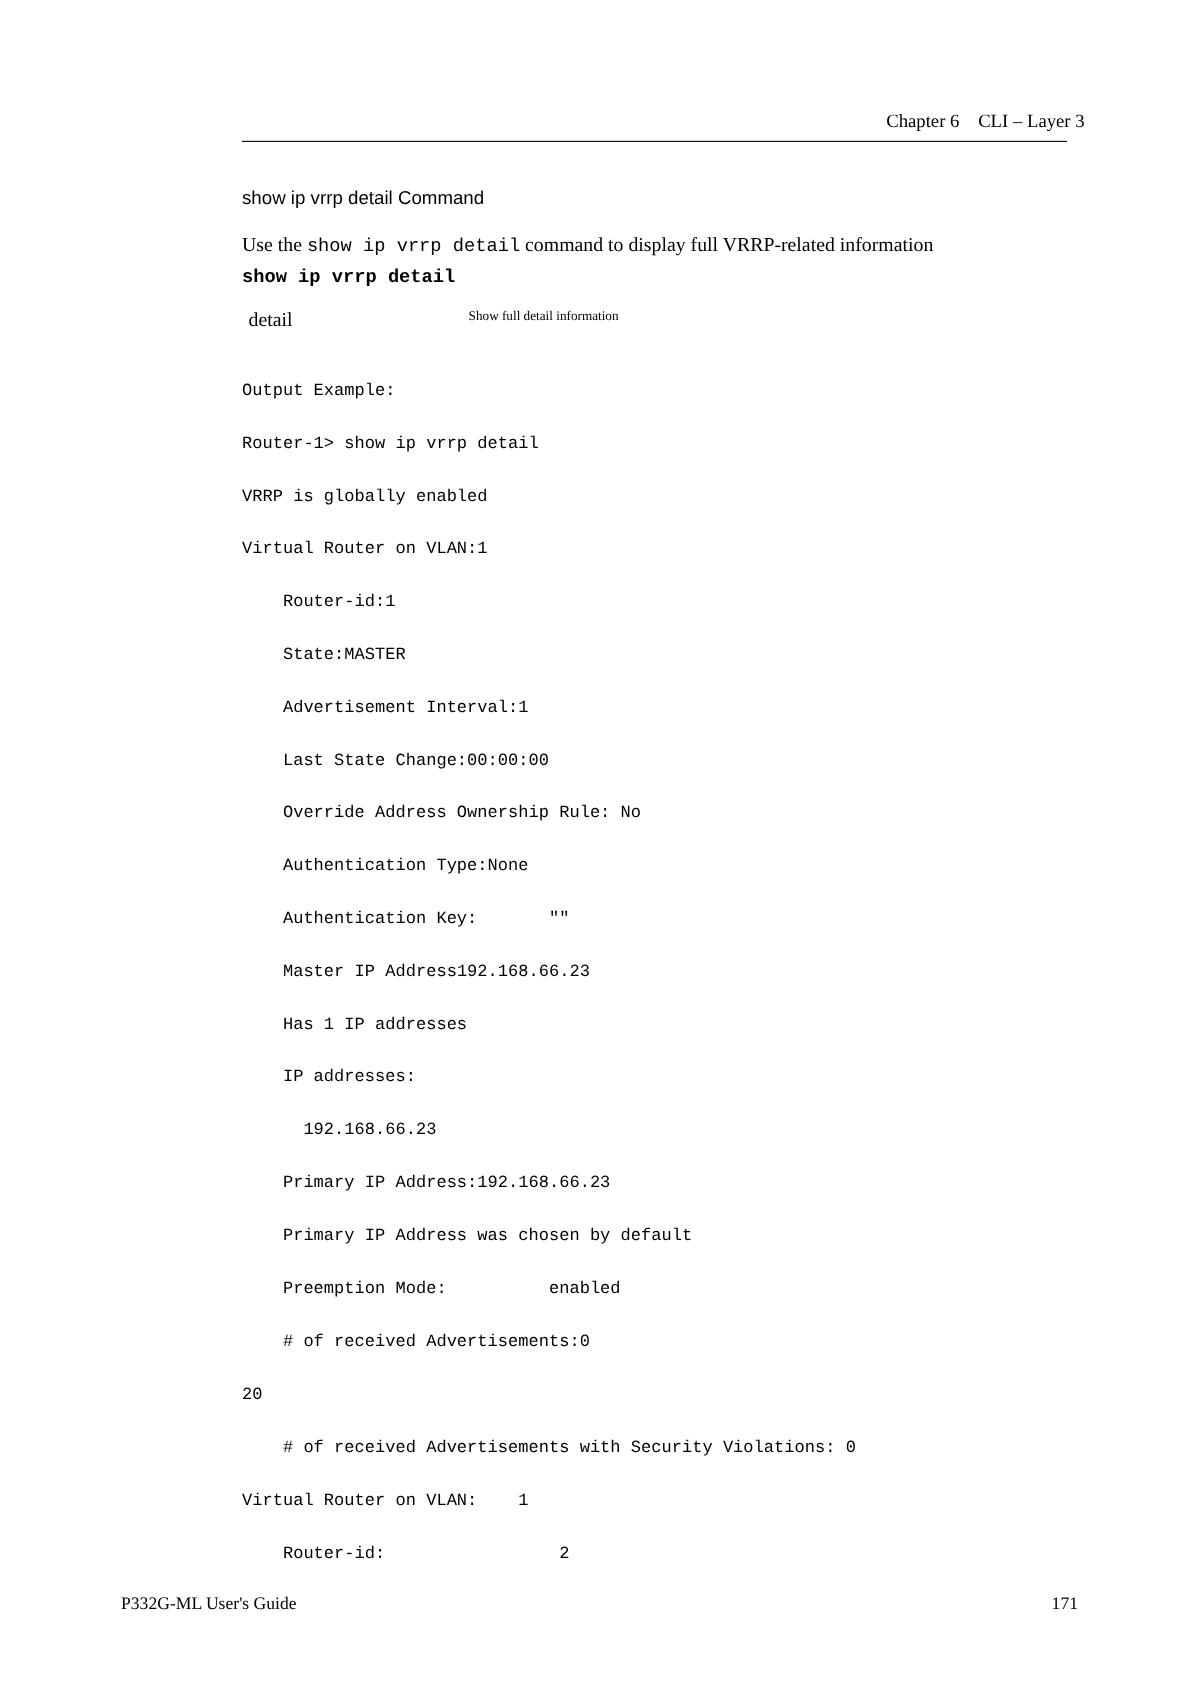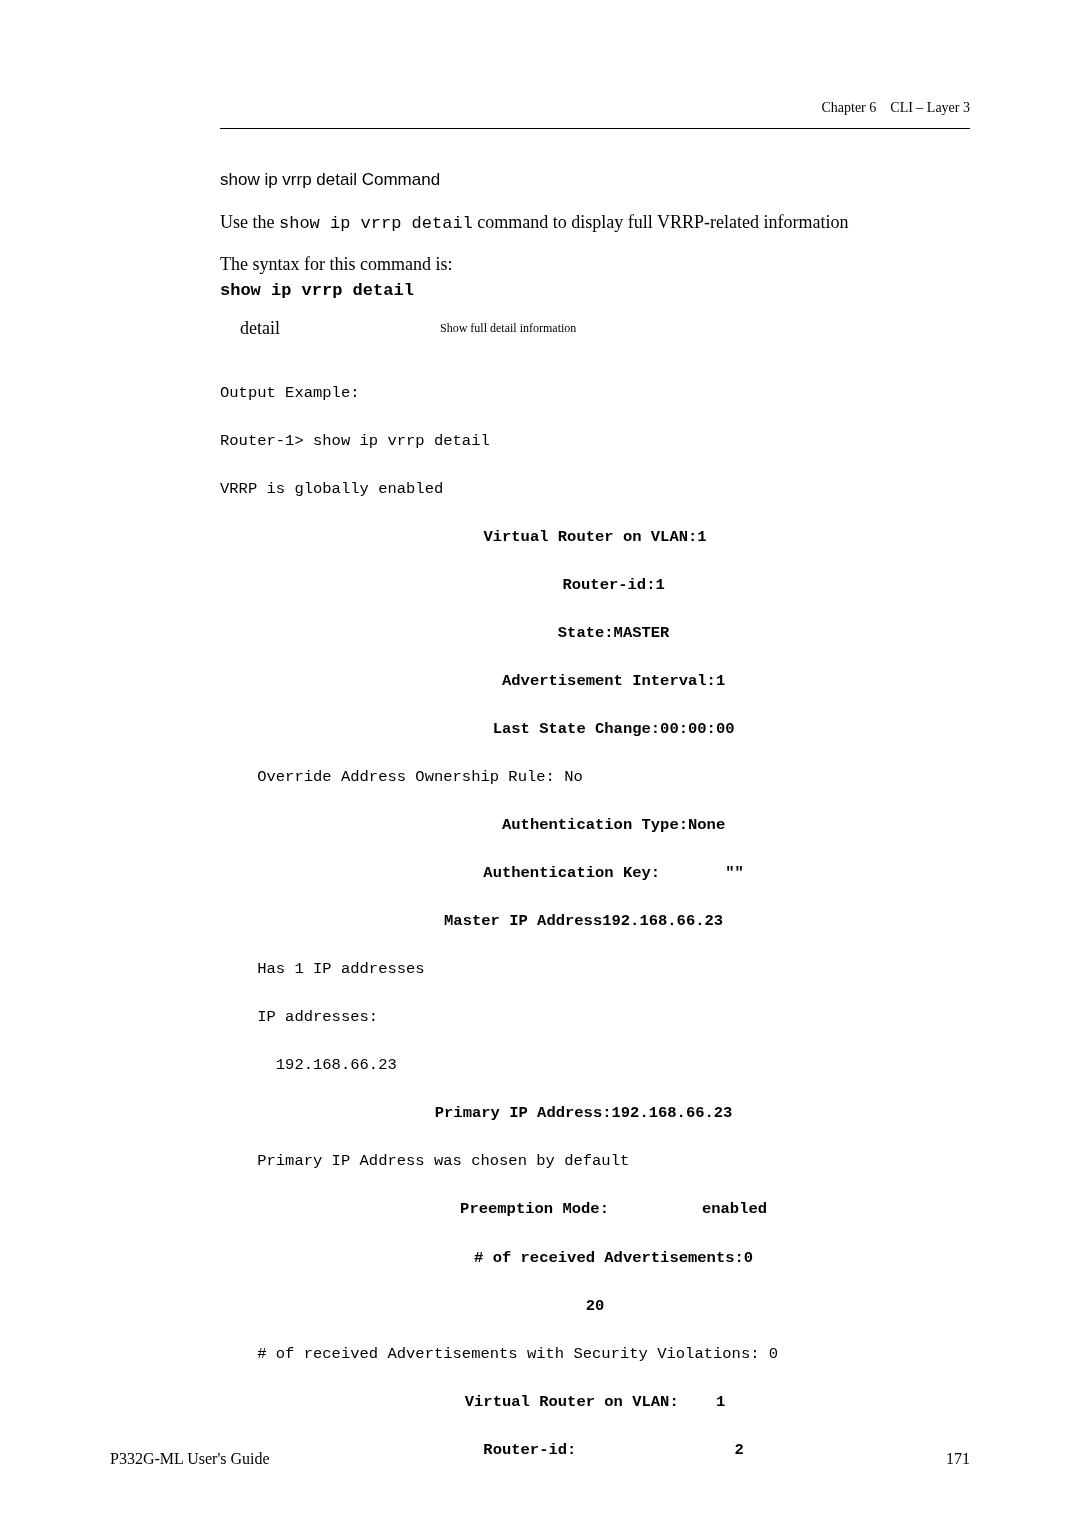--- a/index.html
+++ b/index.html
@@ -13,23 +13,23 @@
       height: 1528px;
       background: #ffffff;
       font-family: 'Times New Roman', Times, serif;
       position: relative;
       padding: 100px 110px 60px 220px;
     }
 
     .header-right {
       position: absolute;
       top: 100px;
-      right: 110px;
+      right: 94px;
       font-family: 'Times New Roman', serif;
-      font-size: 14px;
+      font-size: 17px;
     }
 
     .header-rule {
       position: absolute;
       top: 128px;
       left: 220px;
       right: 110px;
       height: 1px;
       background: #000;
     }
@@ -67,22 +67,21 @@
     .bold-mono {
       font-family: 'Courier New', Courier, monospace;
       font-weight: bold;
       font-size: 17px;
     }
 
     .param-row {
       display: flex;
       margin-top: 18px;
       margin-bottom: 18px;
-      margin-left: 20px;
-      align-items: center;
+      margin-left: 6px;
     }
 
     .param-left {
       font-family: 'Palatino Linotype', 'Book Antiqua', Palatino, serif;
       font-size: 18px;
       width: 200px;
     }
 
     .param-right {
       font-family: 'Palatino Linotype', 'Book Antiqua', Palatino, serif;
@@ -92,38 +91,37 @@
     .output-block {
       font-family: 'Courier New', Courier, monospace;
       font-size: 15.5px;
       line-height: 1.55;
       white-space: pre;
       margin-top: 14px;
     }
 
     .output-line {
       display: flex;
-      justify-content: center;
-      font-weight: bold;
+      justify-content: flex-start;
     }
 
     .output-left {
       white-space: pre;
     }
 
     .output-right {
       text-align: right;
       white-space: pre;
     }
 
     .footer {
       position: absolute;
       bottom: 60px;
       left: 110px;
-      right: 110px;
+      right: 100px;
       display: flex;
       justify-content: space-between;
       font-family: 'Palatino Linotype', 'Book Antiqua', Palatino, serif;
       font-size: 16px;
     }
   </style>
 </head>
 <body>
 
 <div class="header-right">
@@ -132,21 +130,20 @@
 <div class="header-rule"></div>
 
 <div class="content">
 
   <div class="section-heading">show ip vrrp detail Command</div>
 
   <div class="body-text">
     <span>Use the </span><span class="mono-inline">show ip vrrp detail</span><span> command to display full VRRP-related information</span>
   </div>
 
-  <div class="syntax-line">The syntax for this command is:</div>
   <div class="bold-mono">show ip vrrp detail</div>
 
   <div class="param-row">
     <div class="param-left">detail</div>
     <div class="param-right">Show full detail information</div>
   </div>
 
   <div class="output-block">
 <div>Output Example:</div>
 <div>Router-1&gt; show ip vrrp detail</div>

